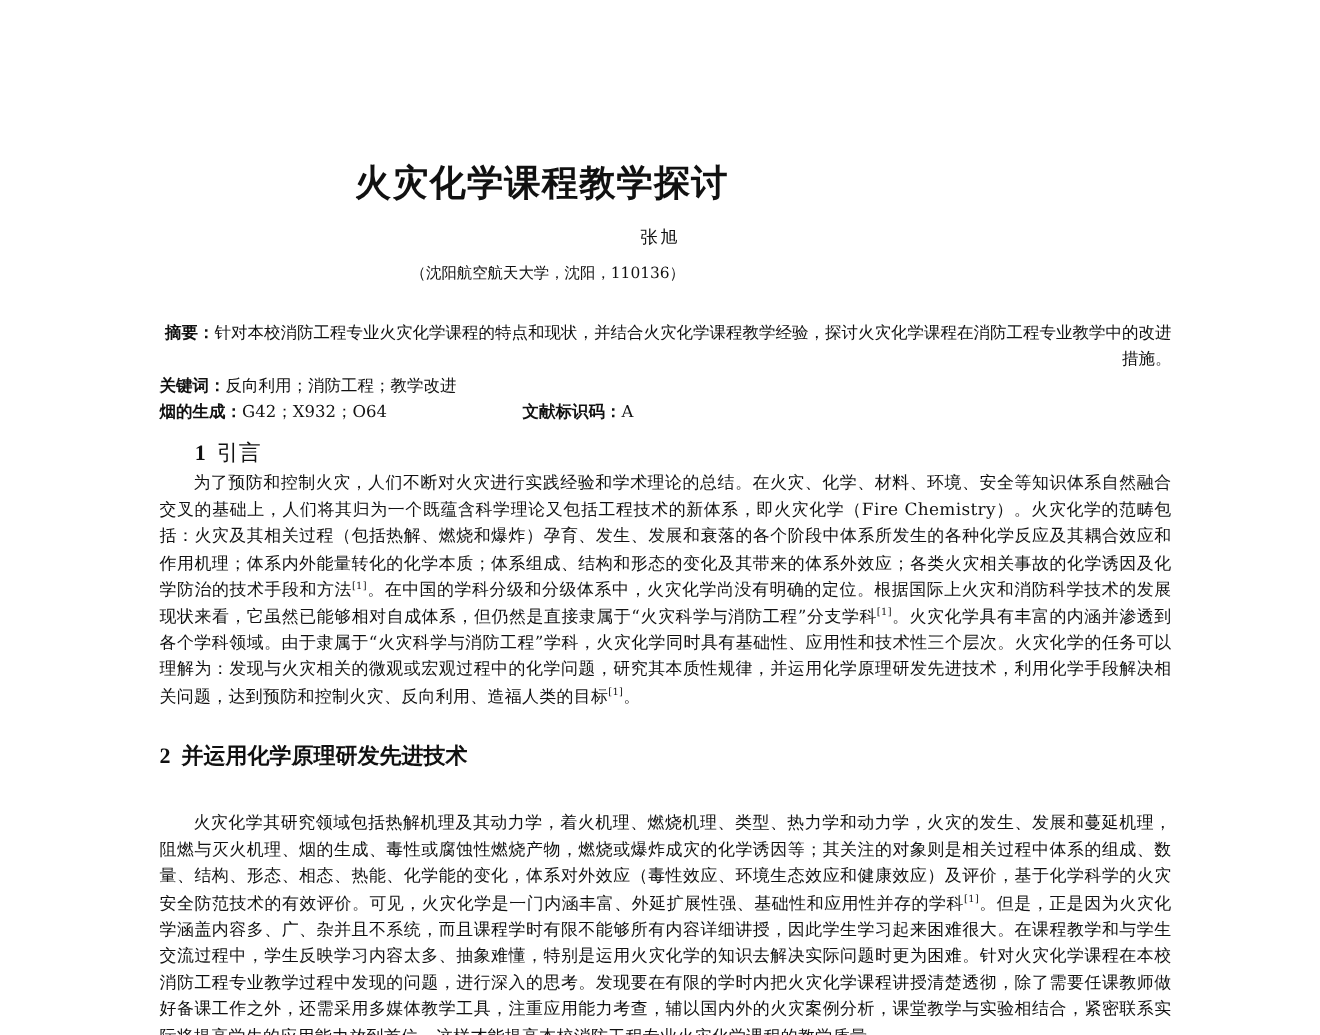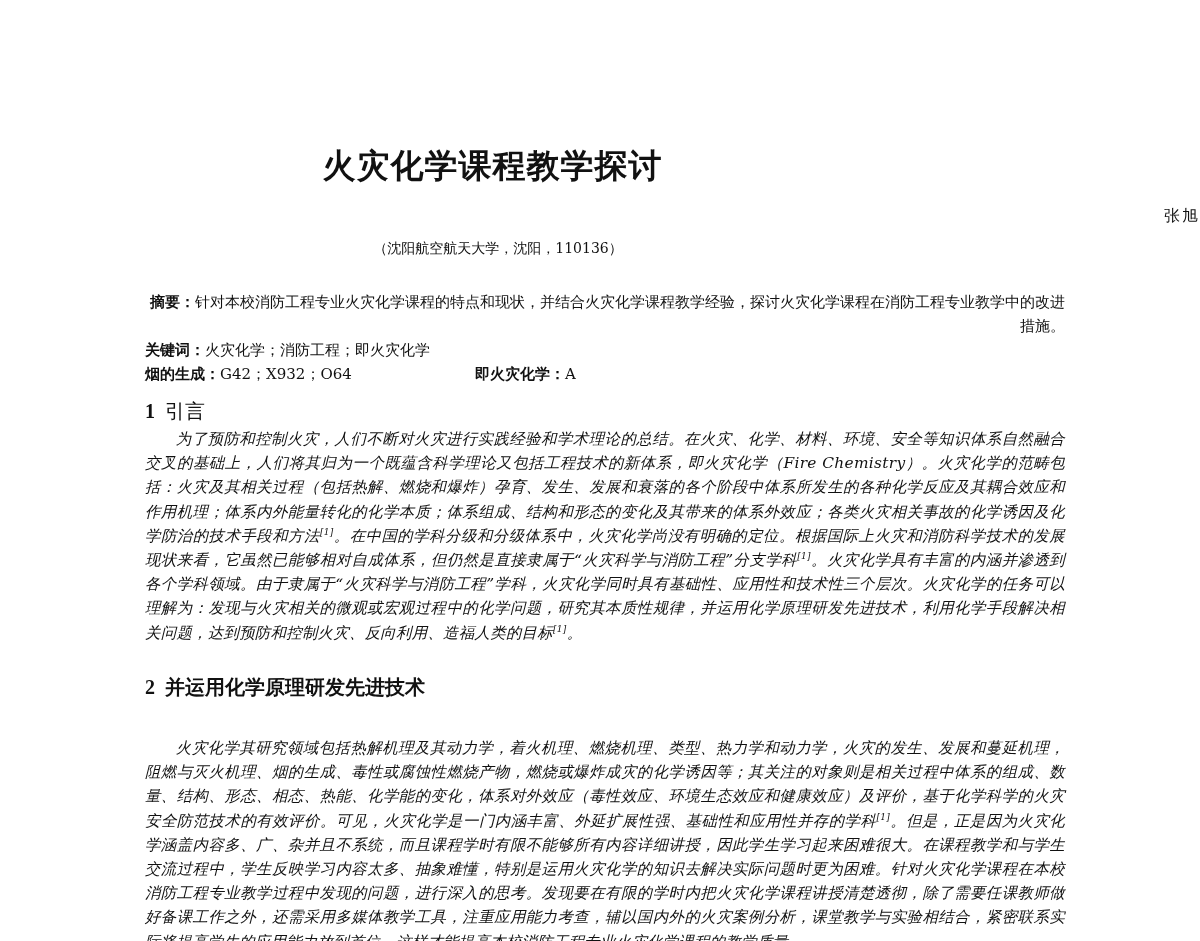--- a/index.html
+++ b/index.html
@@ -1,53 +1,53 @@
 <!DOCTYPE html>
 <html><head>
 <meta charset="utf-8">
 <style>
   html, body { margin: 0; padding: 0; background: #ffffff; }
   body { width: 1200px; height: 941px; position: relative; overflow: hidden; color: #111; font-family: "DejaVu Serif", "Liberation Serif", serif; }
   .title { position: absolute; top: 144px; left: 0; width: 985px; text-align: center; font-size: 33px; font-weight: bold; font-family: "DejaVu Sans", sans-serif; letter-spacing: 1px; }
-  .author { position: absolute; top: 206px; left: 0; width: 1200px; text-align: right; font-size: 16px; letter-spacing: 2px; }
+  .author { position: absolute; top: 206px; left: 0; width: 1200px; text-align: center; font-size: 16px; letter-spacing: 2px; }
   .affil { position: absolute; top: 240px; left: 0; width: 996px; text-align: center; font-size: 14px; }
   .meta { position: absolute; left: 145px; width: 920px; font-size: 15px; line-height: 24px; }
   .meta b { font-family: "DejaVu Sans", sans-serif; font-weight: bold; }
   .abstract { top: 290px; text-align: right; }
   .keywords { top: 338px; }
   .classif { top: 362px; }
   .classif .doc-code { position: absolute; left: 330px; }
   .heading { position: absolute; left: 145px; font-size: 20px; font-weight: bold; font-family: "DejaVu Sans", sans-serif; }
-  .h1 { top: 398px; }
+  .h1 { top: 398px; margin-left: 32px; }
   .h2 { top: 674px; }
   .heading .num { font-family: "Liberation Serif", serif; margin-right: 10px; }
   .heading.h1 .txt { font-weight: normal; }
-  .para { position: absolute; left: 145px; width: 920px; font-size: 15.4px; line-height: 24.2px; text-align: justify; text-indent: 2em; letter-spacing: 0.3px; font-style: italic; }
+  .para { position: absolute; left: 145px; width: 920px; font-size: 15.4px; line-height: 24.2px; text-align: justify; text-indent: 2em; letter-spacing: 0.3px; }
   .p1 { top: 427px; }
   .p2 { top: 736px; }
   sup { font-size: 9px; line-height: 0; vertical-align: 6px; }
 </style>
 </head>
 <body>
 
 <div class="title">火灾化学课程教学探讨</div>
 <div class="author">张旭</div>
 <div class="affil">（沈阳航空航天大学，沈阳，110136）</div>
 
 <div class="meta abstract">
   <b>摘要：</b><span>针对本校消防工程专业火灾化学课程的特点和现状，并结合火灾化学课程教学经验，探讨火灾化学课程在消防工程专业教学中的改进措施。</span>
 </div>
 
 <div class="meta keywords">
-  <b>关键词：</b><span>火灾化学；消防工程；即火灾化学</span>
+  <b>关键词：</b><span>反向利用；消防工程；教学改进</span>
 </div>
 
 <div class="meta classif">
   <b>烟的生成：</b><span>G42；X932；O64</span>
-  <span class="doc-code"><b>即火灾化学：</b><span>A</span></span>
+  <span class="doc-code"><b>文献标识码：</b><span>A</span></span>
 </div>
 
 <div class="heading h1">
   <span class="num">1</span><span class="txt">引言</span>
 </div>
 
 <div class="para p1"><span>为了预防和控制火灾，人们不断对火灾进行实践经验和学术理论的总结。在火灾、化学、材料、环境、安全等知识体系自然融合交叉的基础上，人们将其归为一个既蕴含科学理论又包括工程技术的新体系，即火灾化学（Fire Chemistry）。火灾化学的范畴包括：火灾及其相关过程（包括热解、燃烧和爆炸）孕育、发生、发展和衰落的各个阶段中体系所发生的各种化学反应及其耦合效应和作用机理；体系内外能量转化的化学本质；体系组成、结构和形态的变化及其带来的体系外效应；各类火灾相关事故的化学诱因及化学防治的技术手段和方法</span><sup>[1]</sup><span>。在中国的学科分级和分级体系中，火灾化学尚没有明确的定位。根据国际上火灾和消防科学技术的发展现状来看，它虽然已能够相对自成体系，但仍然是直接隶属于“火灾科学与消防工程”分支学科</span><sup>[1]</sup><span>。火灾化学具有丰富的内涵并渗透到各个学科领域。由于隶属于“火灾科学与消防工程”学科，火灾化学同时具有基础性、应用性和技术性三个层次。火灾化学的任务可以理解为：发现与火灾相关的微观或宏观过程中的化学问题，研究其本质性规律，并运用化学原理研发先进技术，利用化学手段解决相关问题，达到预防和控制火灾、反向利用、造福人类的目标</span><sup>[1]</sup><span>。</span></div>
 
 <div class="heading h2">
   <span class="num">2</span><span class="txt">并运用化学原理研发先进技术</span>

